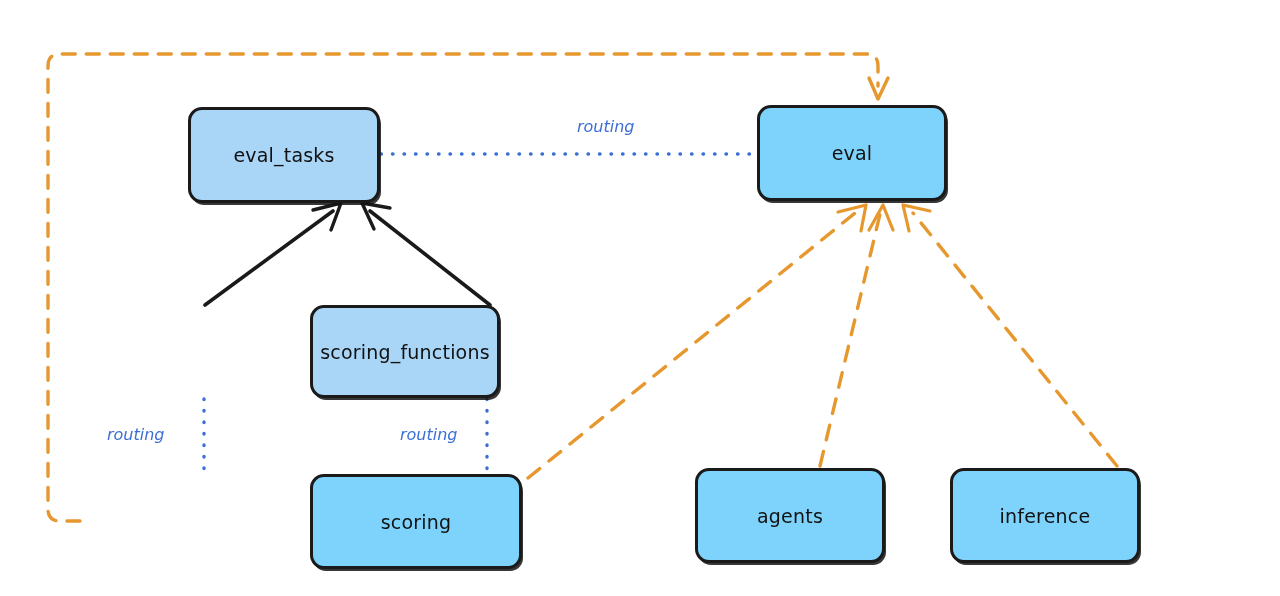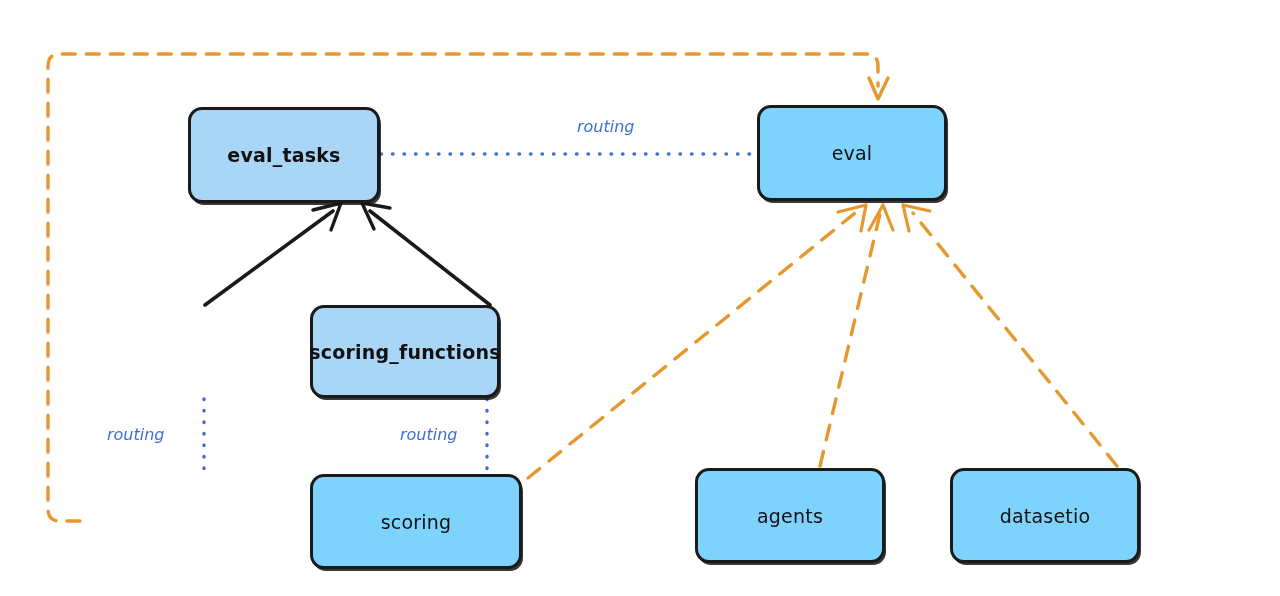--- a/index.html
+++ b/index.html
@@ -34,21 +34,21 @@
     border-radius: 14px;
     display: flex;
     align-items: center;
     justify-content: center;
     font-family: "DejaVu Sans", sans-serif;
     font-size: 19px;
     color: #111111;
     letter-spacing: 0.2px;
     box-shadow: 2px 3px 0px -1px rgba(20,20,20,0.85);
   }
-  .node.blue  { background: #a9d5f7; font-weight: bold; }
+  .node.blue  { background: #a9d5f7; }
   .node.green { background: #7dd3fc; }
 
   .edge-label {
     position: absolute;
     font-family: "DejaVu Sans", sans-serif;
     font-size: 16px;
     color: #3c6fd4;
     white-space: nowrap;
     font-style: italic;
   }
@@ -120,21 +120,21 @@
 
   <div class="node green" style="left:310px; top:474px; width:212px; height:95px;">
     <span>scoring</span>
   </div>
 
   <div class="node green" style="left:695px; top:468px; width:190px; height:95px;">
     <span>agents</span>
   </div>
 
   <div class="node green" style="left:950px; top:468px; width:190px; height:95px;">
-    <span>datasetio</span>
+    <span>inference</span>
   </div>
 
   <div class="edge-label" style="left:577px; top:117px;">routing</div>
 
   <div class="edge-label" style="left:107px; top:425px;">routing</div>
 
   <div class="edge-label" style="left:400px; top:425px;">routing</div>
 
 </div>
 

